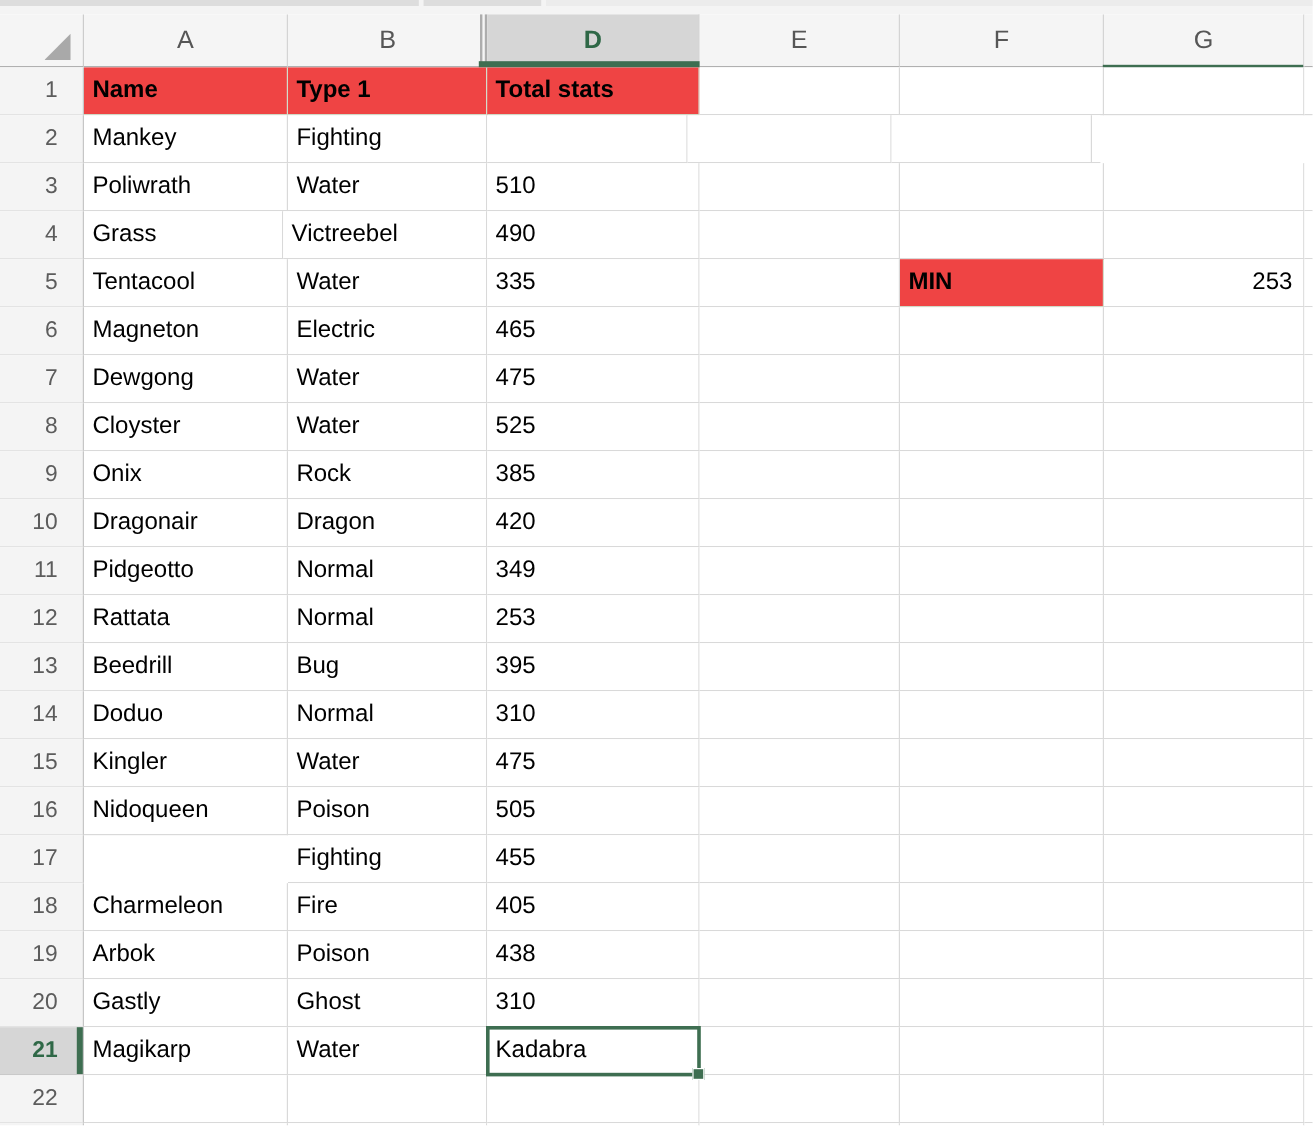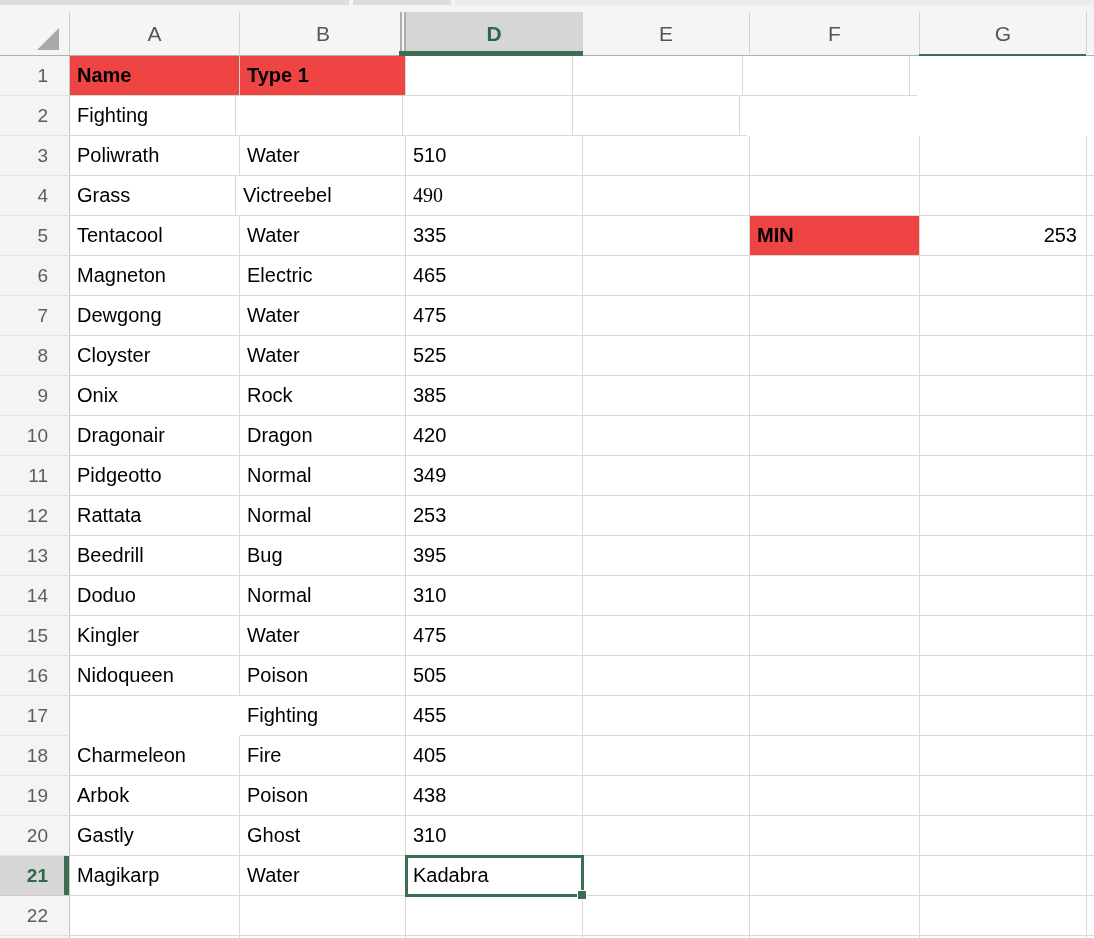--- a/index.html
+++ b/index.html
@@ -113,29 +113,35 @@
       <div class="srow">
         <div class="rh">
           <span>1</span>
         </div>
         <div class="cell green" style="width: 170px;">
           <span>Name</span>
         </div>
         <div class="cell green" style="width: 166px;">
           <span>Type 1</span>
         </div>
+        <div class="cell green" style="width: 177px;">
+          <span>Total stats</span>
+        </div>
         <div class="cell" style="width: 167px;"></div>
         <div class="cell" style="width: 170px;"></div>
         <div class="cell" style="width: 167px;"></div>
         <div class="cell sliver" style="width: 7px;"></div>
       </div>
       <div class="srow">
         <div class="rh">
           <span>2</span>
         </div>
+        <div class="cell" style="width: 170px;">
+          <span>Mankey</span>
+        </div>
         <div class="cell" style="width: 166px;">
           <span>Fighting</span>
         </div>
         <div class="cell" style="width: 167px;"></div>
         <div class="cell" style="width: 170px;"></div>
         <div class="cell" style="width: 167px;"></div>
         <div class="cell sliver" style="width: 7px;"></div>
       </div>
       <div class="srow">
         <div class="rh">
@@ -158,21 +164,21 @@
       <div class="srow">
         <div class="rh">
           <span>4</span>
         </div>
         <div class="cell" style="width: 166px;">
           <span>Grass</span>
         </div>
         <div class="cell" style="width: 170px;">
           <span>Victreebel</span>
         </div>
-        <div class="cell" style="width: 177px; font-family: Liberation Serif, serif;">
+        <div class="cell" style="width: 177px;">
           <span>490</span>
         </div>
         <div class="cell" style="width: 167px;"></div>
         <div class="cell" style="width: 170px;"></div>
         <div class="cell" style="width: 167px;"></div>
         <div class="cell sliver" style="width: 7px;"></div>
       </div>
       <div class="srow">
         <div class="rh">
           <span>5</span>

